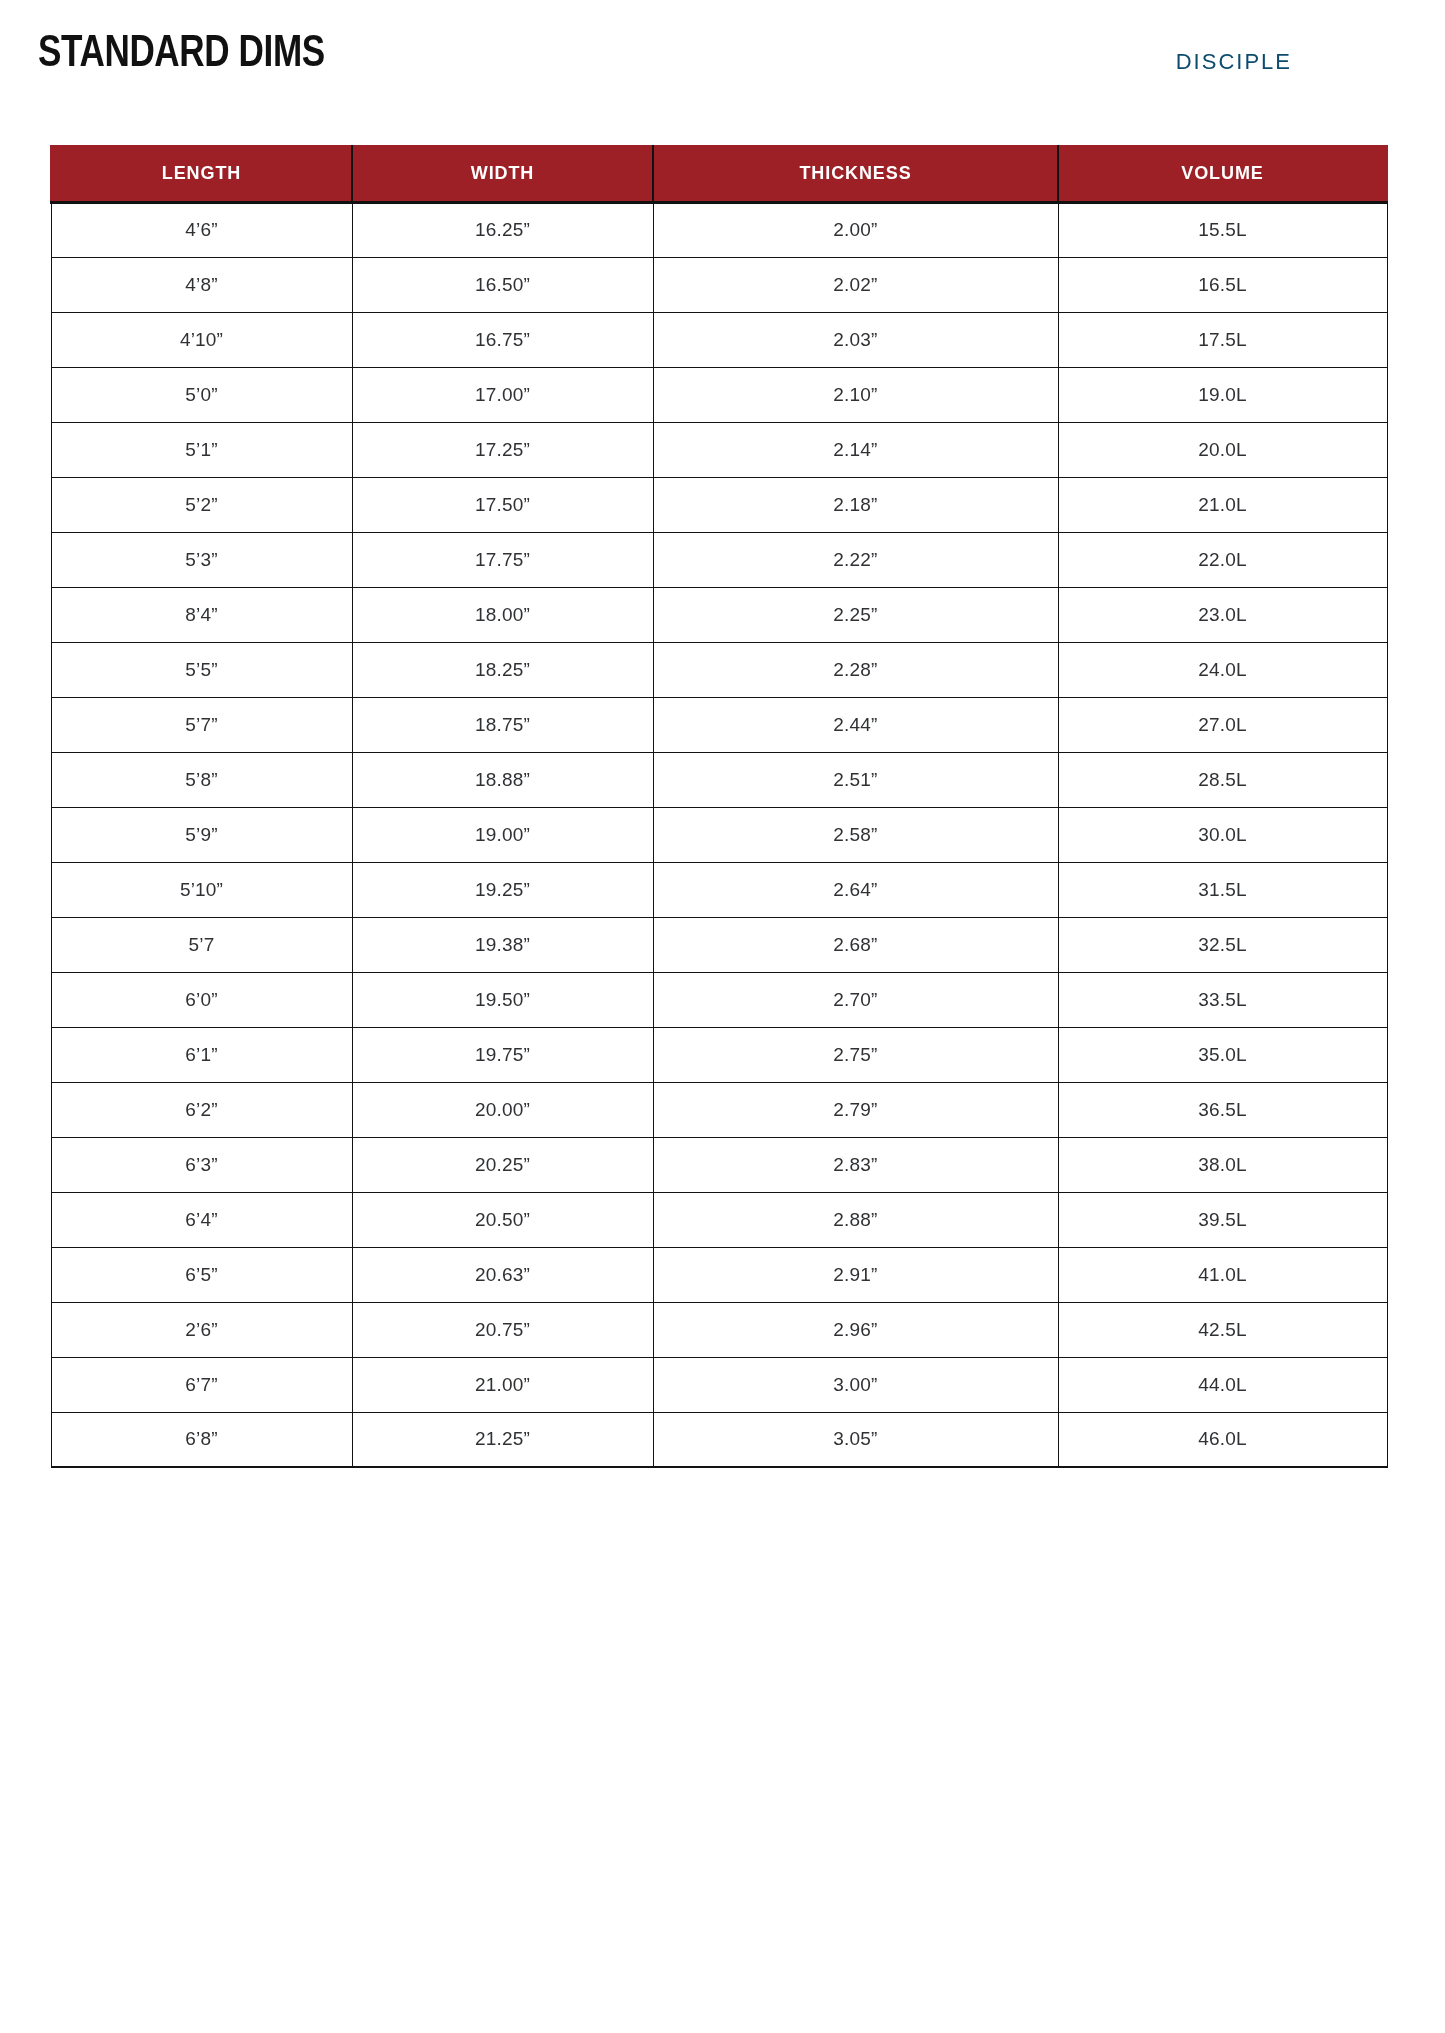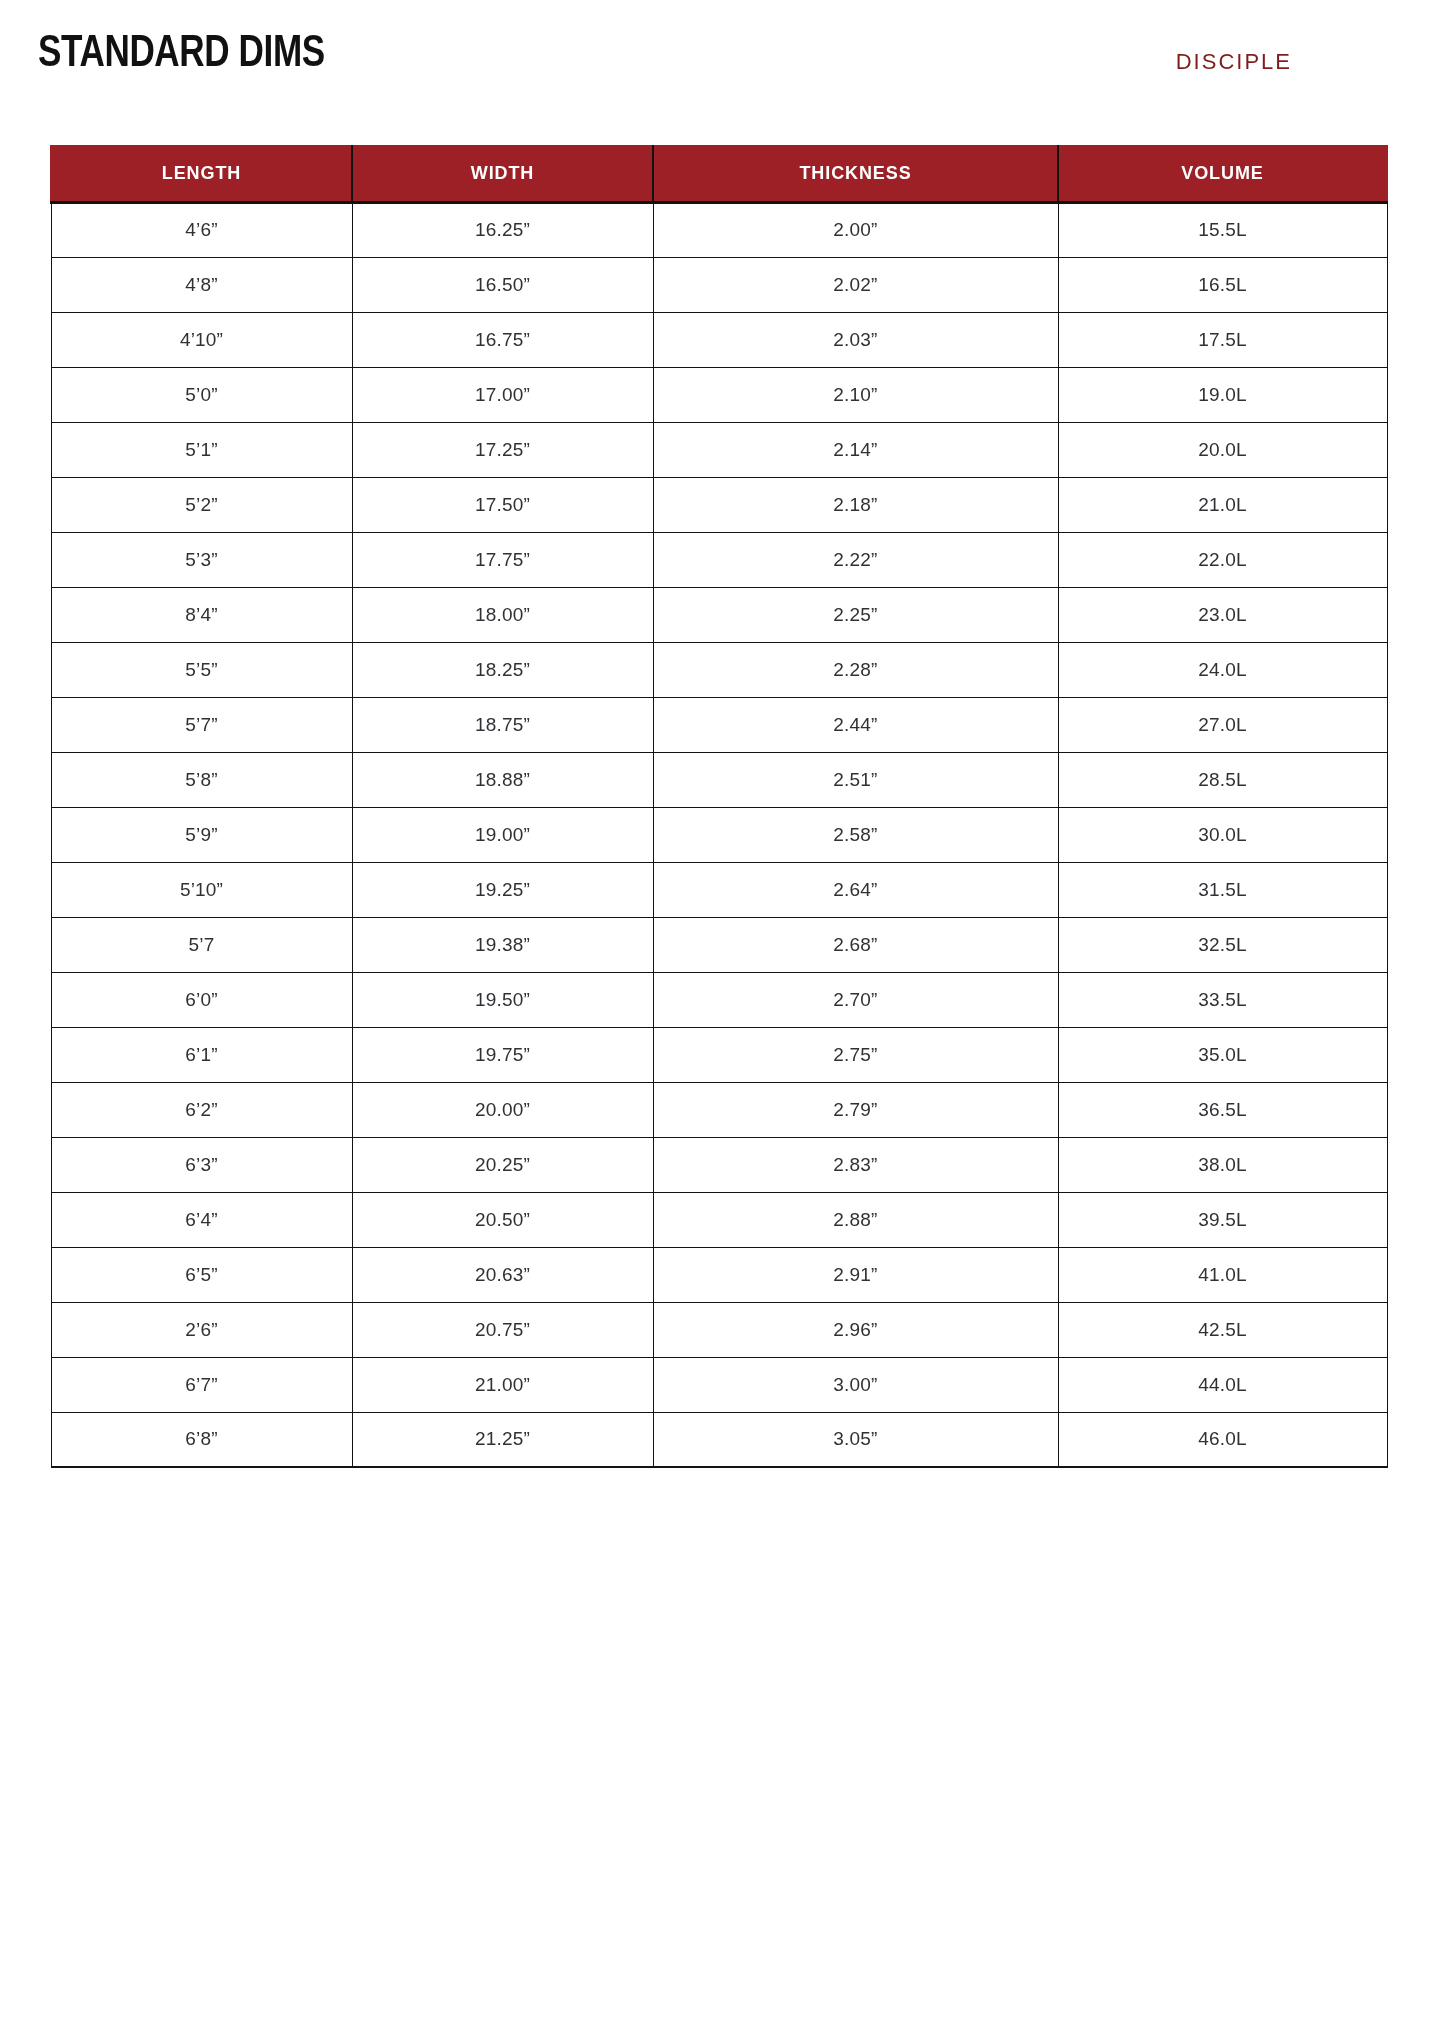--- a/index.html
+++ b/index.html
@@ -42,21 +42,21 @@
   }
   .brand-mark {
     position: absolute;
     right: 34px;
     top: 49px;
     font-family: "Liberation Sans", "DejaVu Sans", sans-serif;
     font-weight: 400;
     font-size: 22px;
     line-height: 26px;
     letter-spacing: 2.0px;
-    color: #7f1d1d;
+    color: #0c4a6e;
     white-space: nowrap;
   }
 
   
   .dims-table-wrap {
     position: absolute;
     left: 50px;
     top: 145px;
     width: 1336px;
   }

